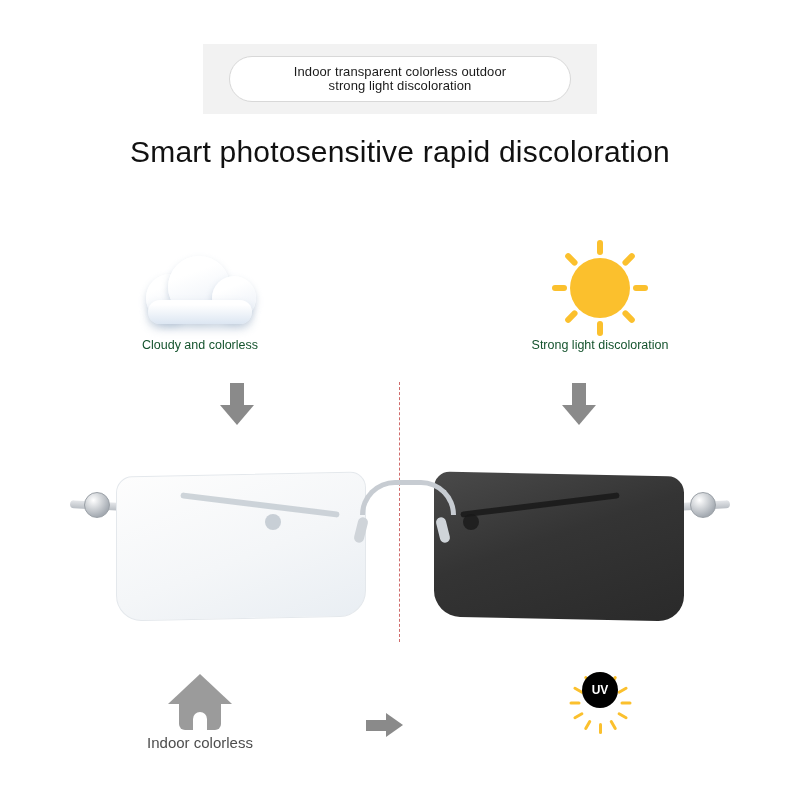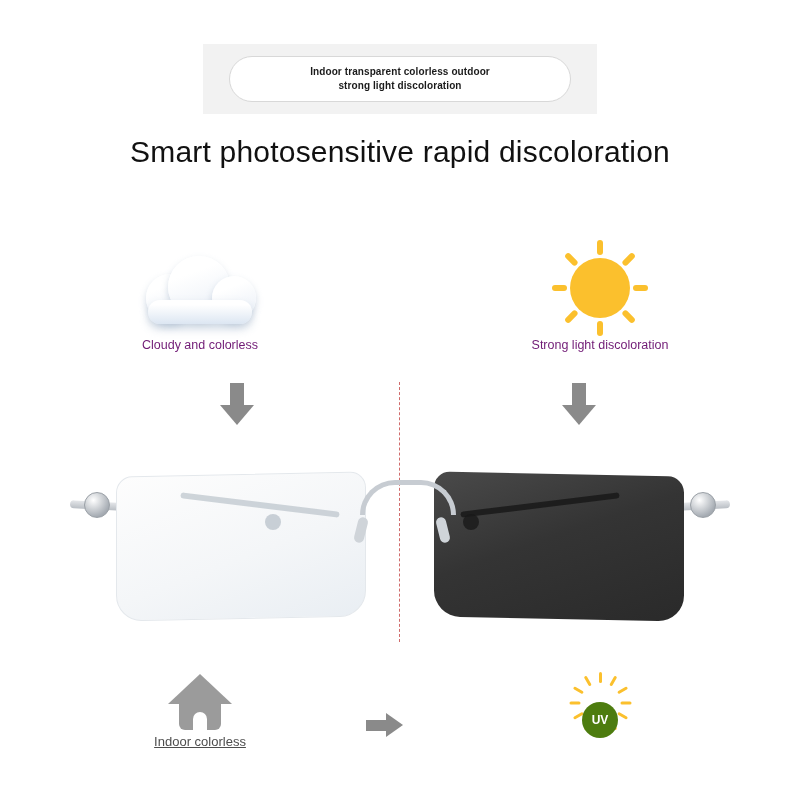--- a/index.html
+++ b/index.html
@@ -41,25 +41,25 @@
     height: 46px;
     border: 1px solid #d8d8d8;
     border-radius: 23px;
     background: #ffffff;
     display: flex;
     align-items: center;
     justify-content: center;
     box-sizing: border-box;
   }
   .banner-text {
-    font-size: 10px;
+    font-size: 13px;
     line-height: 14px;
     color: #1a1a1a;
     text-align: center;
-    font-weight: 700;
+    font-weight: 400;
     letter-spacing: .1px;
     padding: 0 16px;
   }
 
   
   .headline {
     position: absolute;
     top: 135px;
     left: 0;
     width: 800px;
@@ -96,21 +96,21 @@
   .col.left  { left: 0; }
   .col.right { left: 400px; }
   .icon-box {
     height: 100px;
     display: flex;
     align-items: center;
     justify-content: center;
   }
   .caption {
     font-size: 12.5px;
-    color: #701a75;
+    color: #14532d;
   }
 
   
   .cloud {
     position: relative;
     width: 120px;
     height: 80px;
   }
   .cloud .puff {
     position: absolute;
@@ -289,21 +289,21 @@
     top: 0;
   }
   .bcol.left  { left: 0; }
   .bcol.right { left: 400px; }
   .bicon {
     height: 62px;
     display: flex;
     align-items: center;
     justify-content: center;
   }
-  .bcaption { font-size: 13px; color: #4d4d4d; text-decoration: underline; }
+  .bcaption { font-size: 15px; color: #4d4d4d; }
 
   
   .house {
     position: relative;
     width: 64px;
     height: 58px;
   }
   .house .roof {
     position: absolute;
     left: 0; top: 0;
@@ -328,24 +328,24 @@
   }
 
   
   .uvsun {
     position: relative;
     width: 62px;
     height: 62px;
   }
   .uvsun .disc {
     position: absolute;
-    left: 13px; top: 30px;
+    left: 13px; top: 0;
     width: 36px; height: 36px;
     border-radius: 50%;
-    background: #4d7c0f;
+    background: #000000;
     display: flex;
     align-items: center;
     justify-content: center;
     color: #ffffff;
     font-size: 12px;
     font-weight: 700;
   }
   .uvsun .ray {
     position: absolute;
     left: 29.5px; top: 0px;

